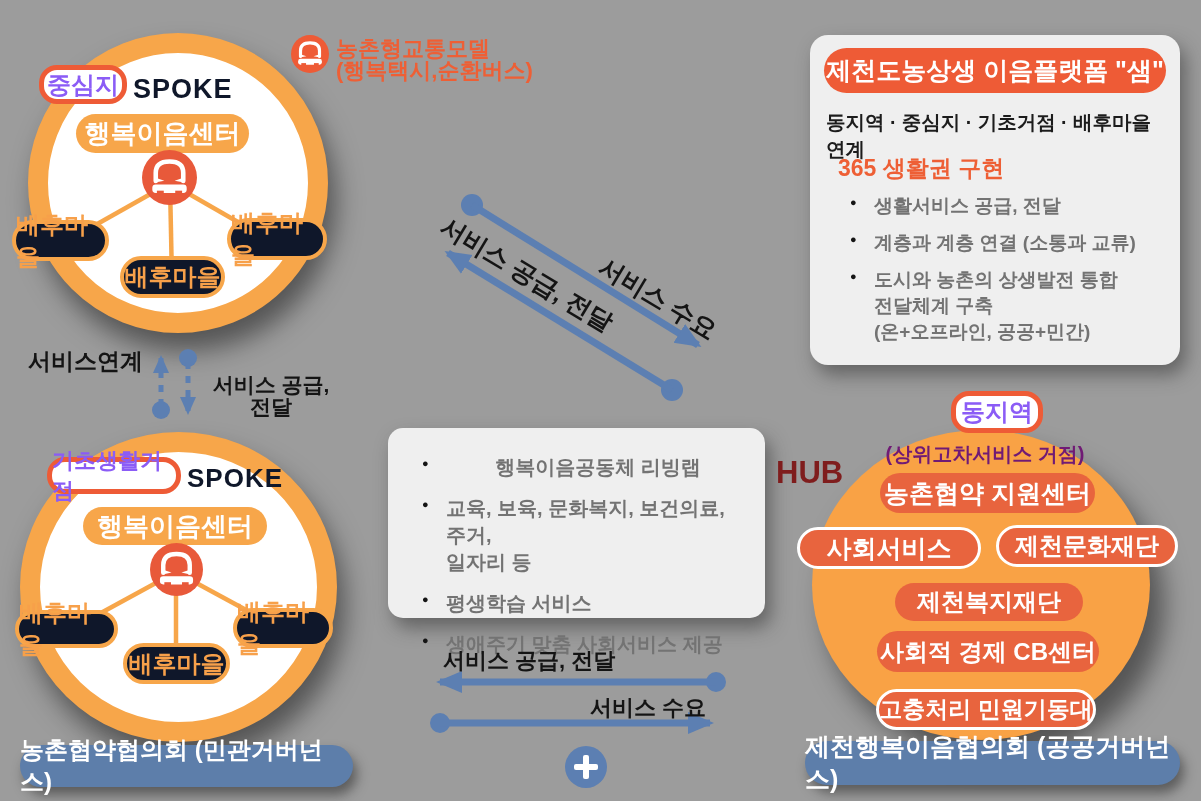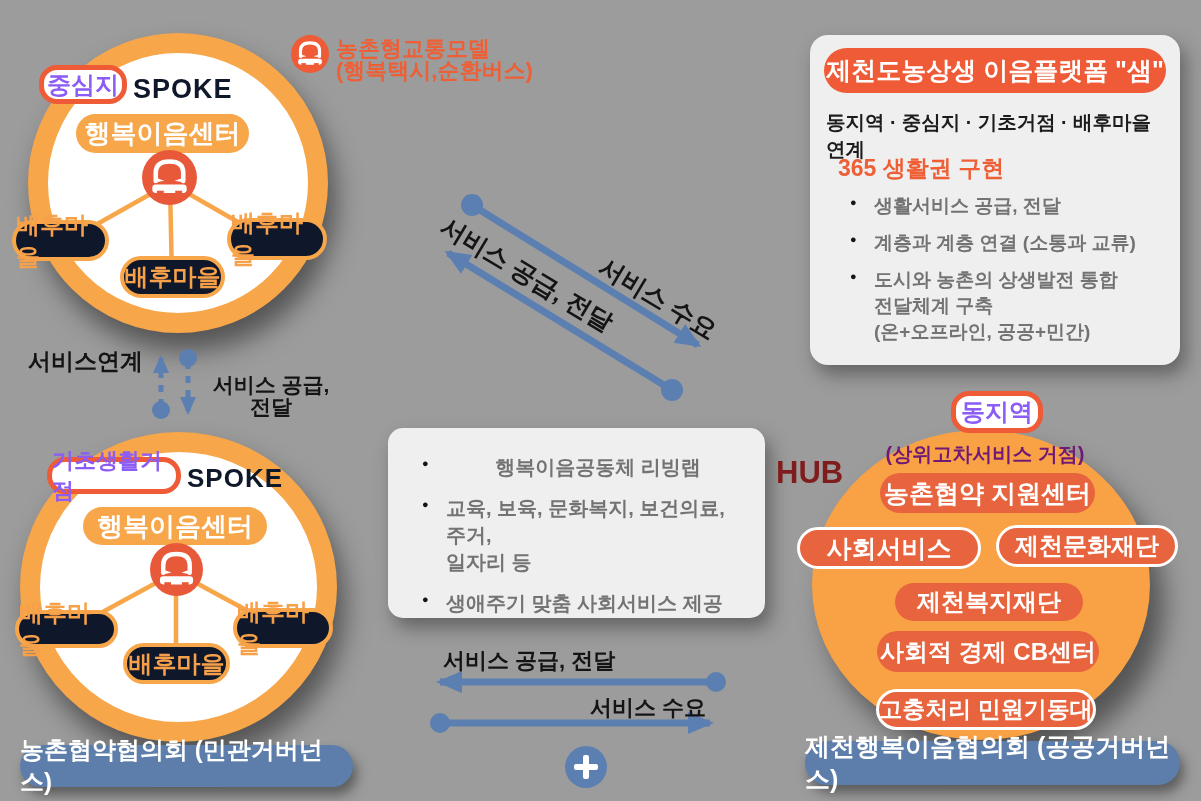--- a/index.html
+++ b/index.html
@@ -148,20 +148,21 @@
 
   <div class="village-pill" style="left:15px;top:610px;width:103px;height:38px;font-size:24px;">배후마을</div>
   <div class="village-pill" style="left:123px;top:643px;width:107px;height:41px;font-size:24px;">배후마을</div>
   <div class="village-pill" style="left:233px;top:608px;width:100px;height:40px;font-size:24px;">배후마을</div>
 
   <div class="gray-box" style="left:388px;top:428px;width:377px;height:190px;border-radius:15px;">
     <ul class="box-list" style="left:32px;top:26px;width:330px;font-size:20px;">
       <li style="margin-bottom:14px;text-align:center;">행복이음공동체 리빙랩</li>
       <li style="margin-bottom:14px;">교육, 보육, 문화복지, 보건의료, 주거,
 일자리 등</li>
+      <li style="margin-bottom:14px;">평생학습 서비스</li>
       <li>생애주기 맞춤 사회서비스 제공</li>
     </ul>
   </div>
 
   <div class="hub-circle"></div>
   <div class="hub-word">HUB</div>
   <div class="badge hub-badge">
     <span>동지역</span>
   </div>
   <div class="hub-sub">(상위고차서비스 거점)</div>

